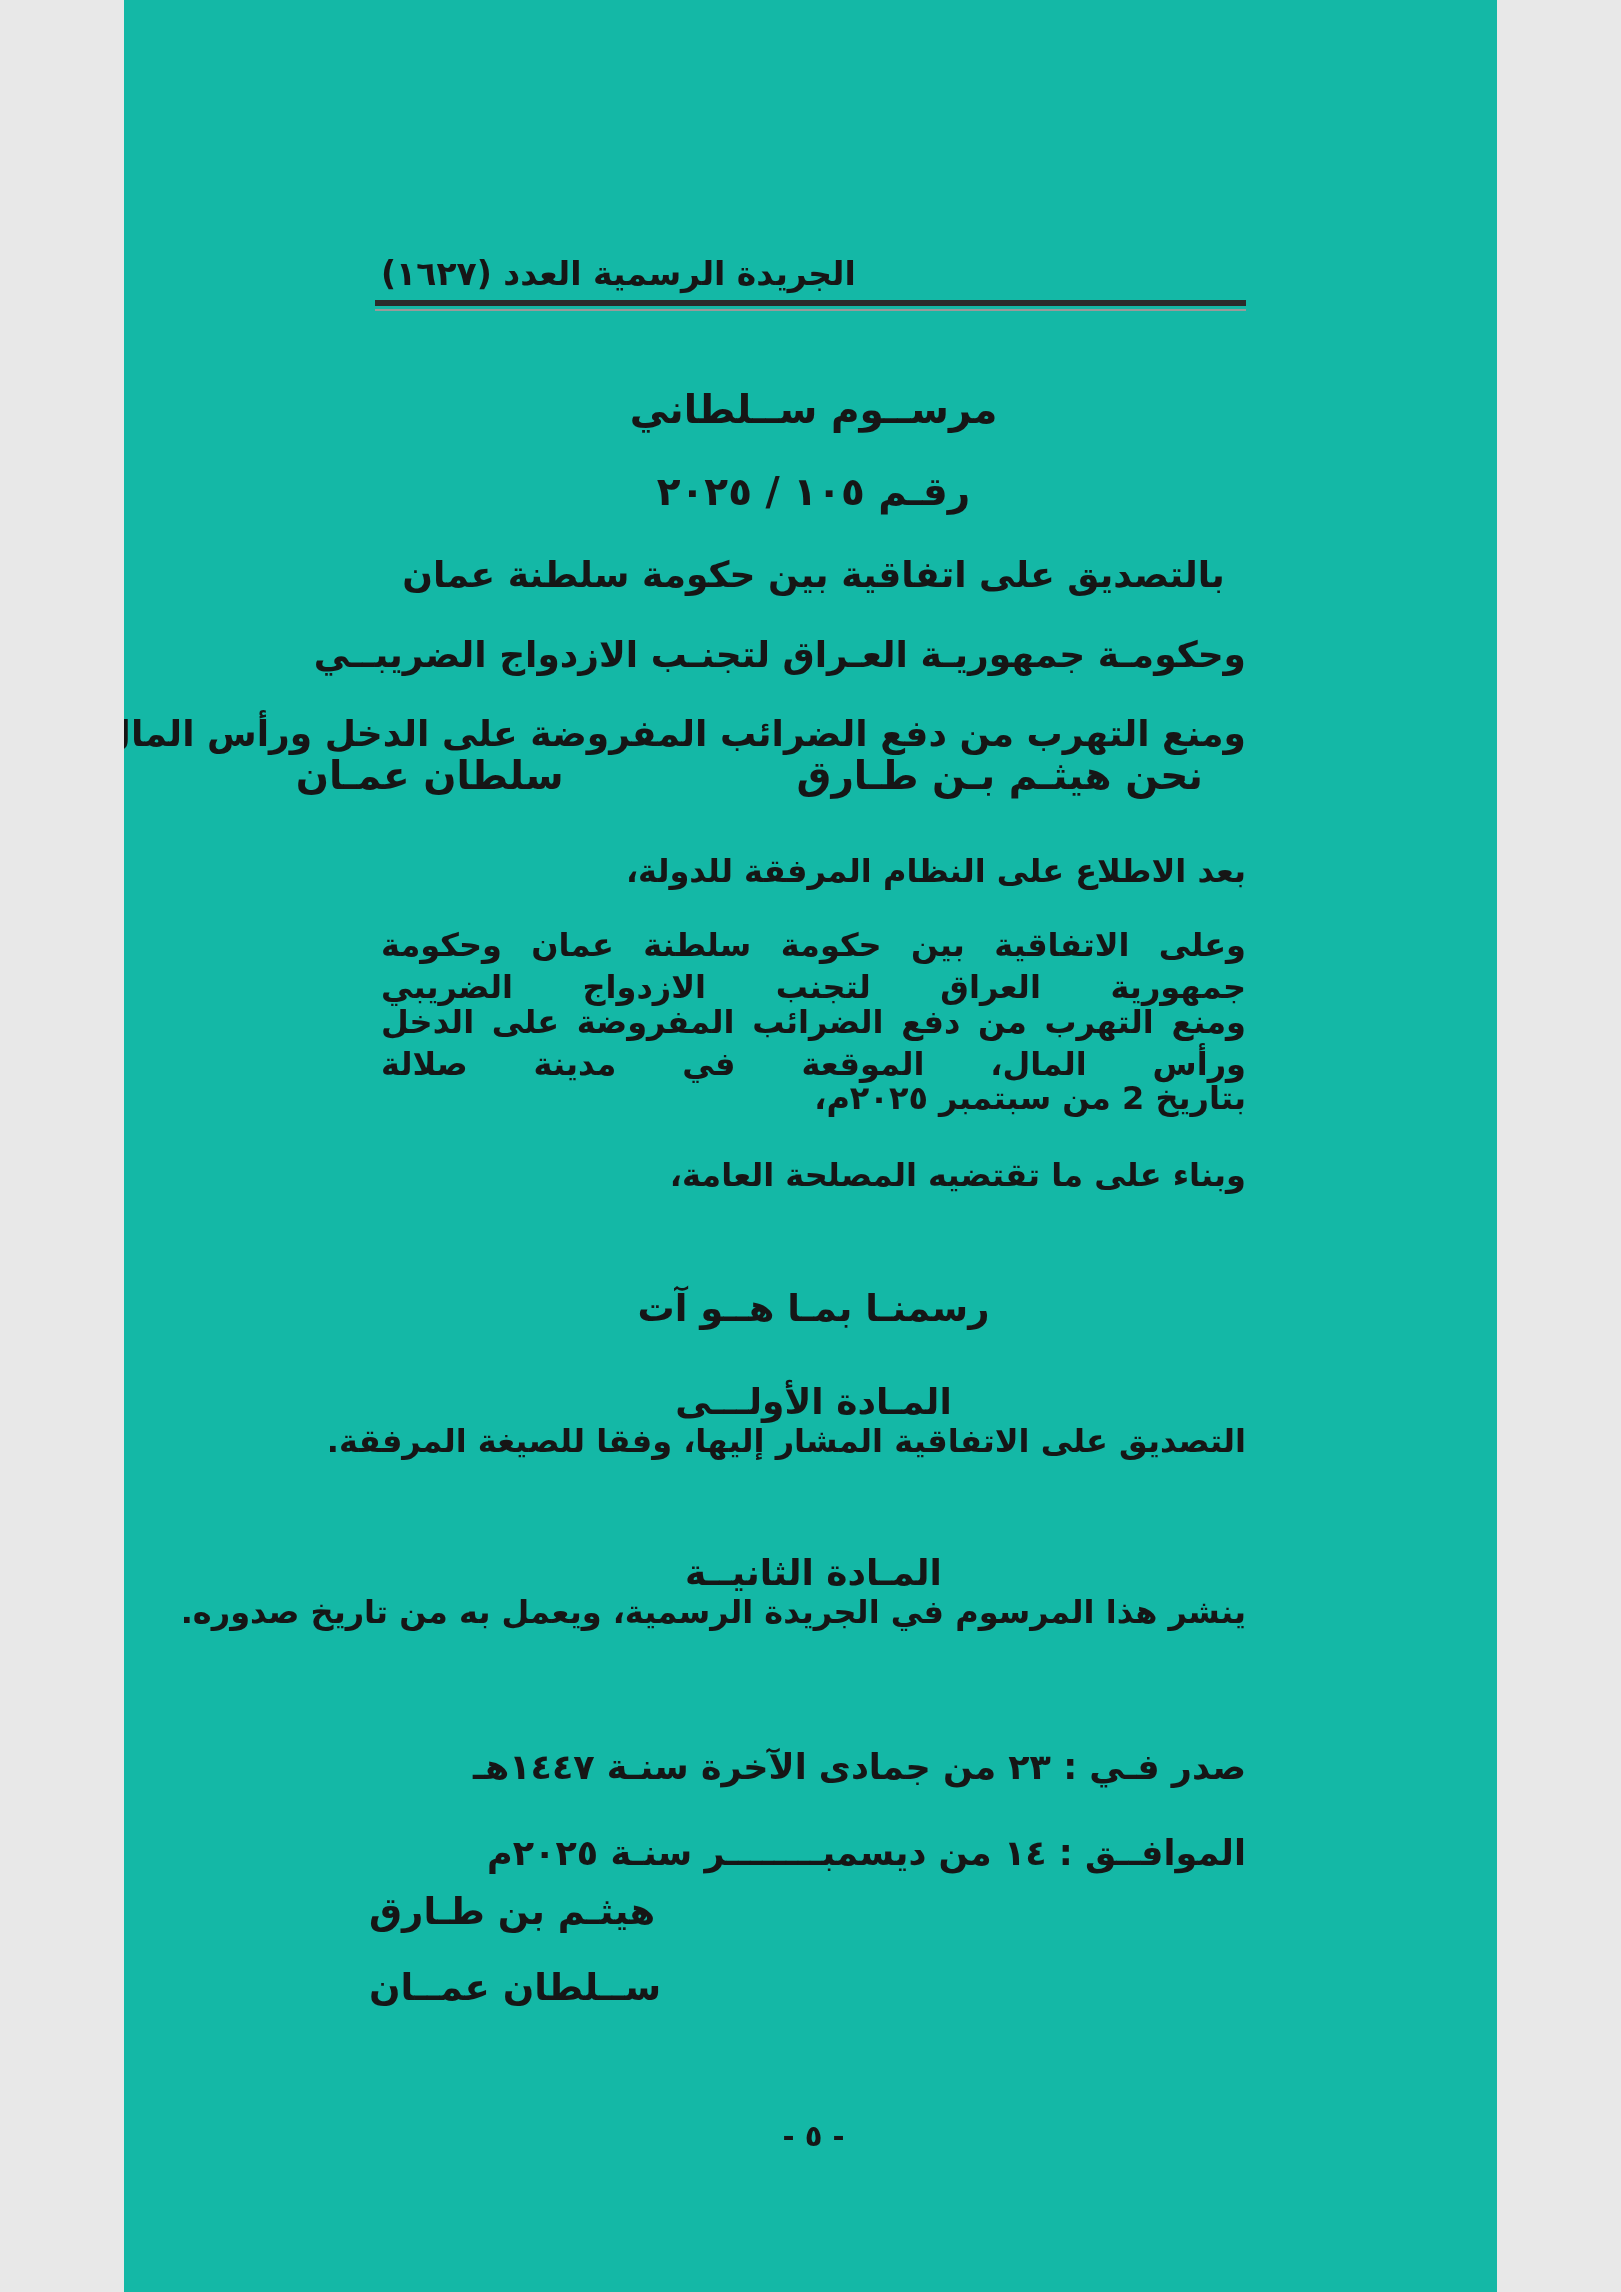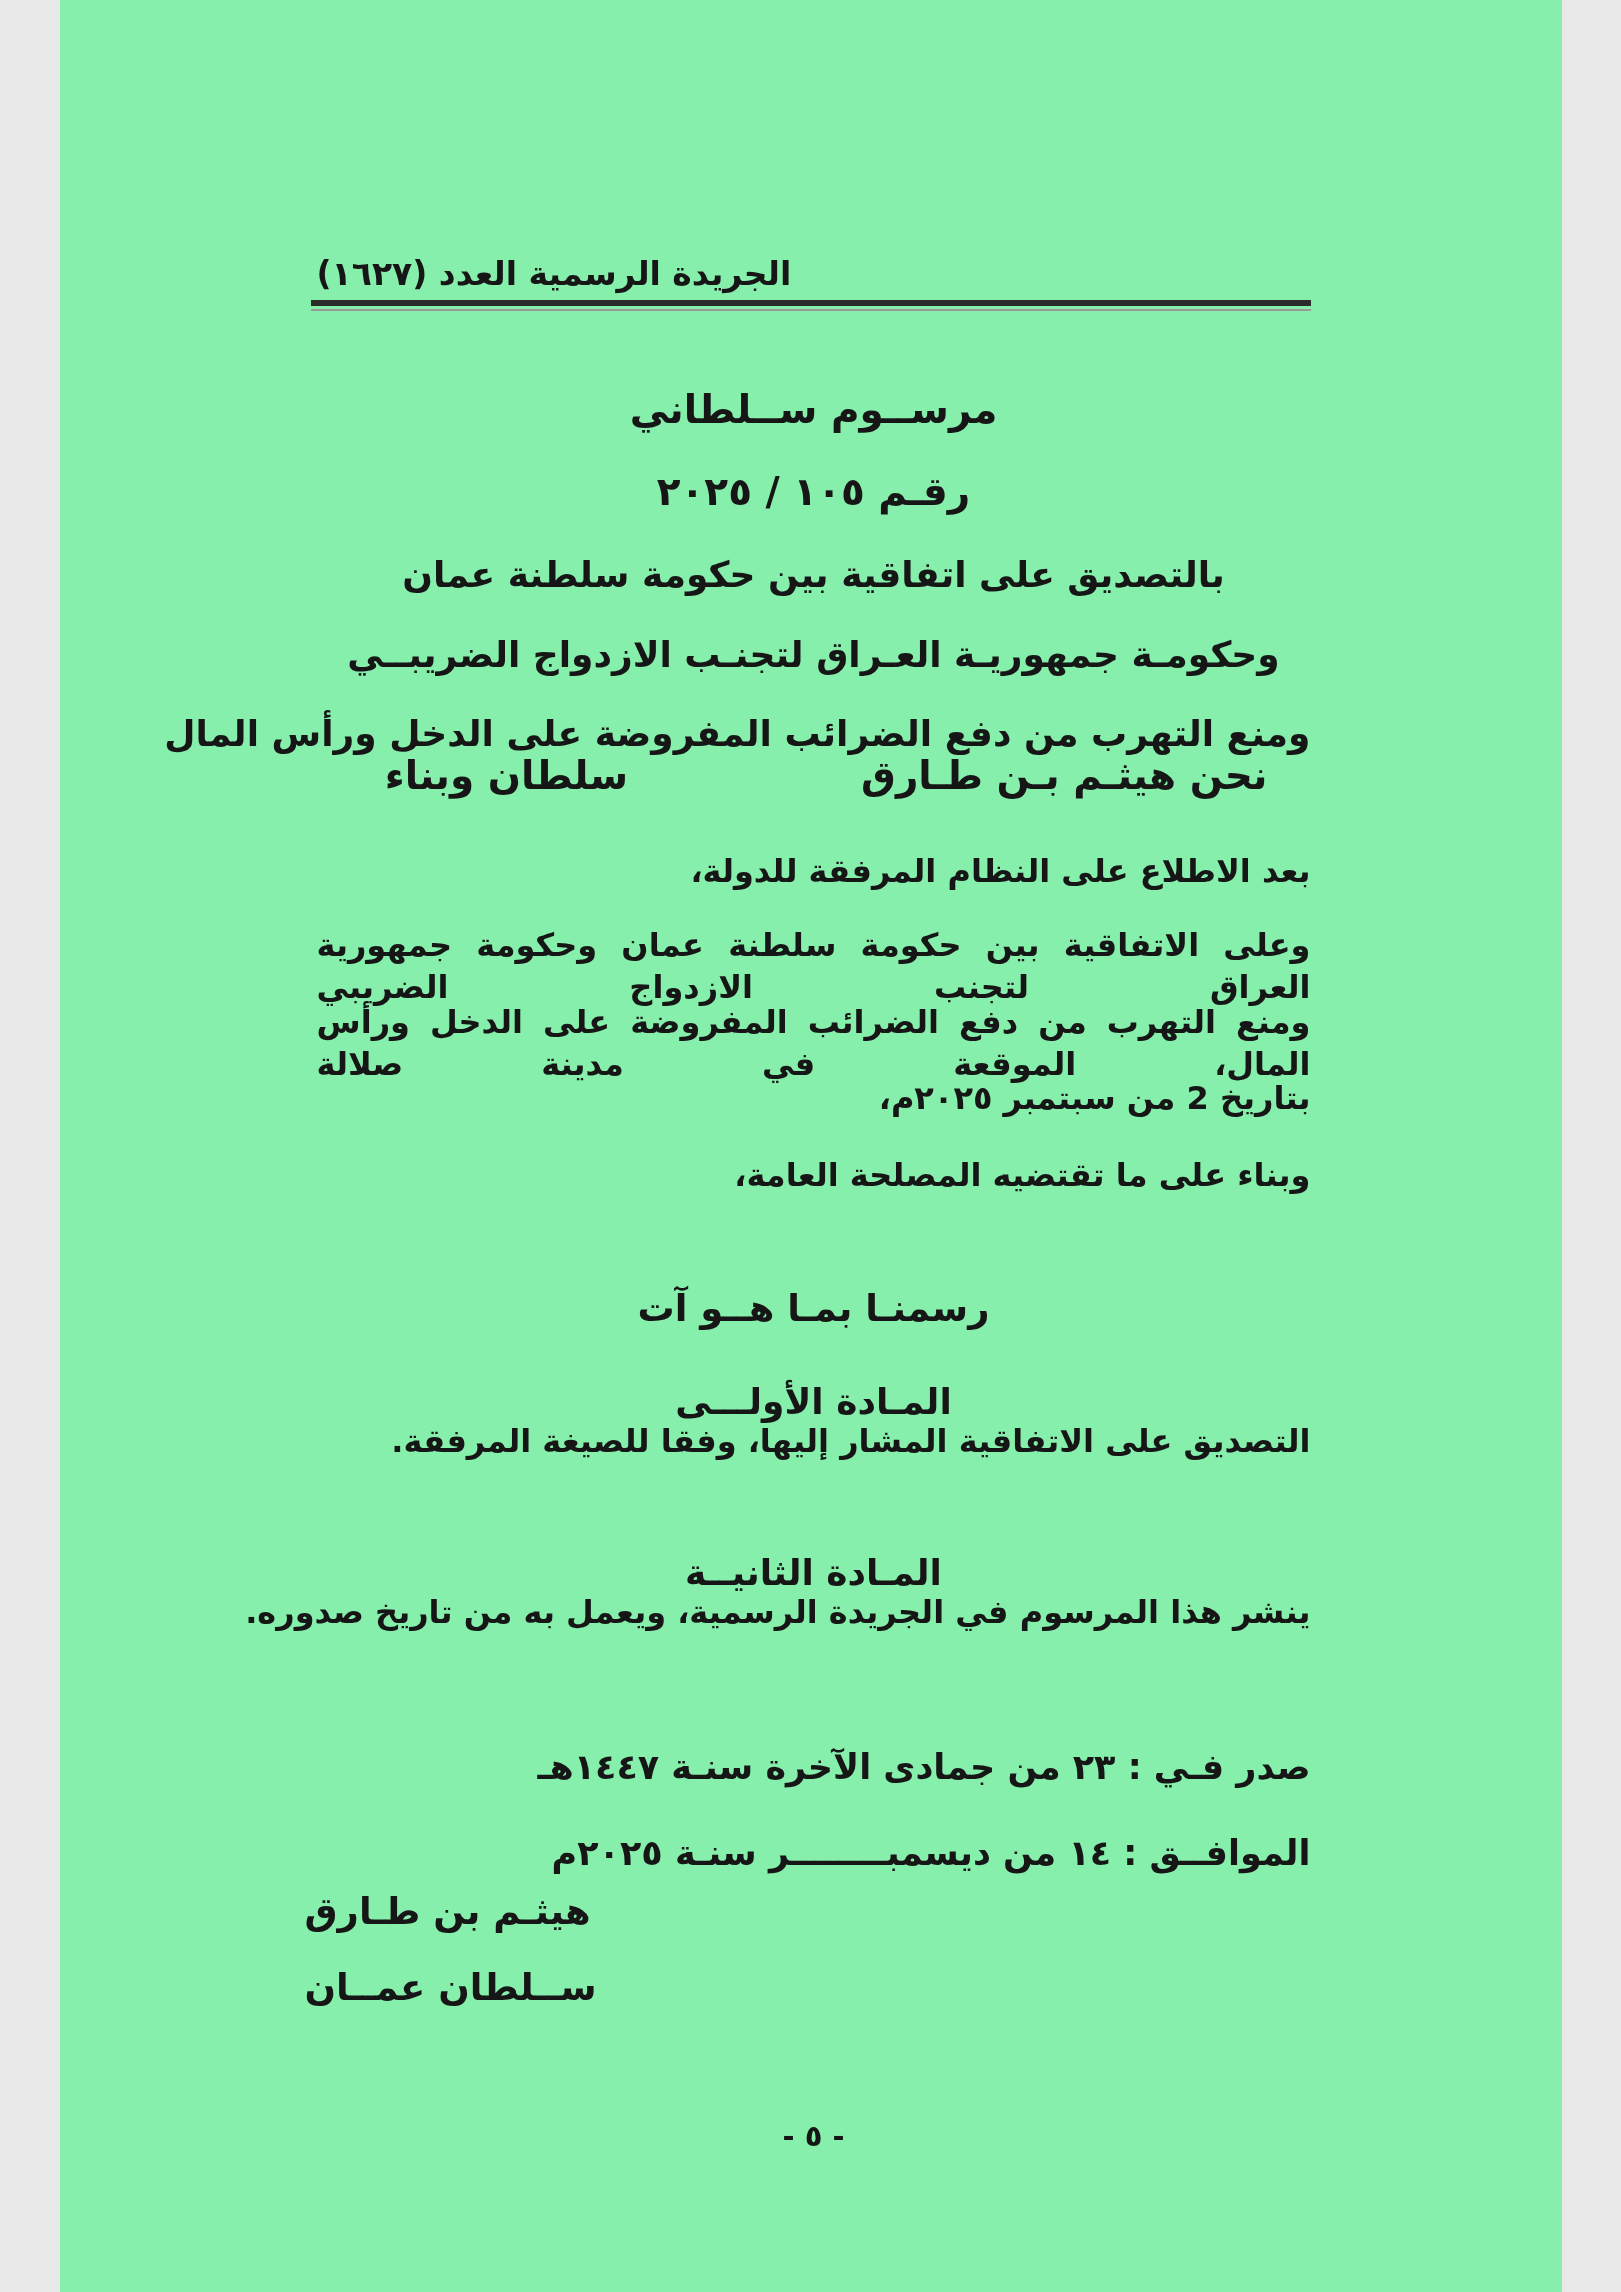--- a/index.html
+++ b/index.html
@@ -1,21 +1,21 @@
 <!DOCTYPE html>
 <html dir="rtl" lang="ar"><head>
 <meta charset="utf-8">
 <style>
   html, body { margin: 0; padding: 0; background: #e8e8e8; }
   .page {
     position: relative;
-    width: 1502px;
+    width: 1373px;
     height: 2293px;
     margin: 0 auto;
-    background: #86efac;
+    background: #14b8a6;
     font-family: "DejaVu Sans", sans-serif;
     color: #161616;
     font-weight: bold;
     overflow: hidden;
   }
   .line {
     position: absolute;
     left: 257px;
     right: 251px;
     direction: rtl;
@@ -91,21 +91,21 @@
   <div class="line y-number fs-40 align-center">رقـم ١٠٥ / ٢٠٢٥</div>
 
   <div class="line y-sub1 fs-37 align-center">بالتصديق على اتفاقية بين حكومة سلطنة عمان</div>
 
   <div class="line y-sub2 fs-37 align-center">وحكومـة جمهوريـة العـراق لتجنـب الازدواج الضريبــي</div>
 
   <div class="line y-sub3 fs-37 align-center">ومنع التهرب من دفع الضرائب المفروضة على الدخل ورأس المال</div>
 
   <div class="line y-sultan fs-40 sultan-row">
     <span>نحن هيثـم بـن طـارق</span>
-    <span>سلطان وبناء</span>
+    <span>سلطان عمـان</span>
   </div>
 
   <div class="line y-pre1 fs-33 align-right">بعد الاطلاع على النظام المرفقة للدولة،</div>
 
   <div class="line y-agr1 fs-33 justify">وعلى الاتفاقية بين حكومة سلطنة عمان وحكومة جمهورية العراق لتجنب الازدواج الضريبي</div>
 
   <div class="line y-agr2 fs-33 justify">ومنع التهرب من دفع الضرائب المفروضة على الدخل ورأس المال، الموقعة في مدينة صلالة</div>
 
   <div class="line y-agr3 fs-33 align-right">بتاريخ 2 من سبتمبر ٢٠٢٥م،</div>
 

